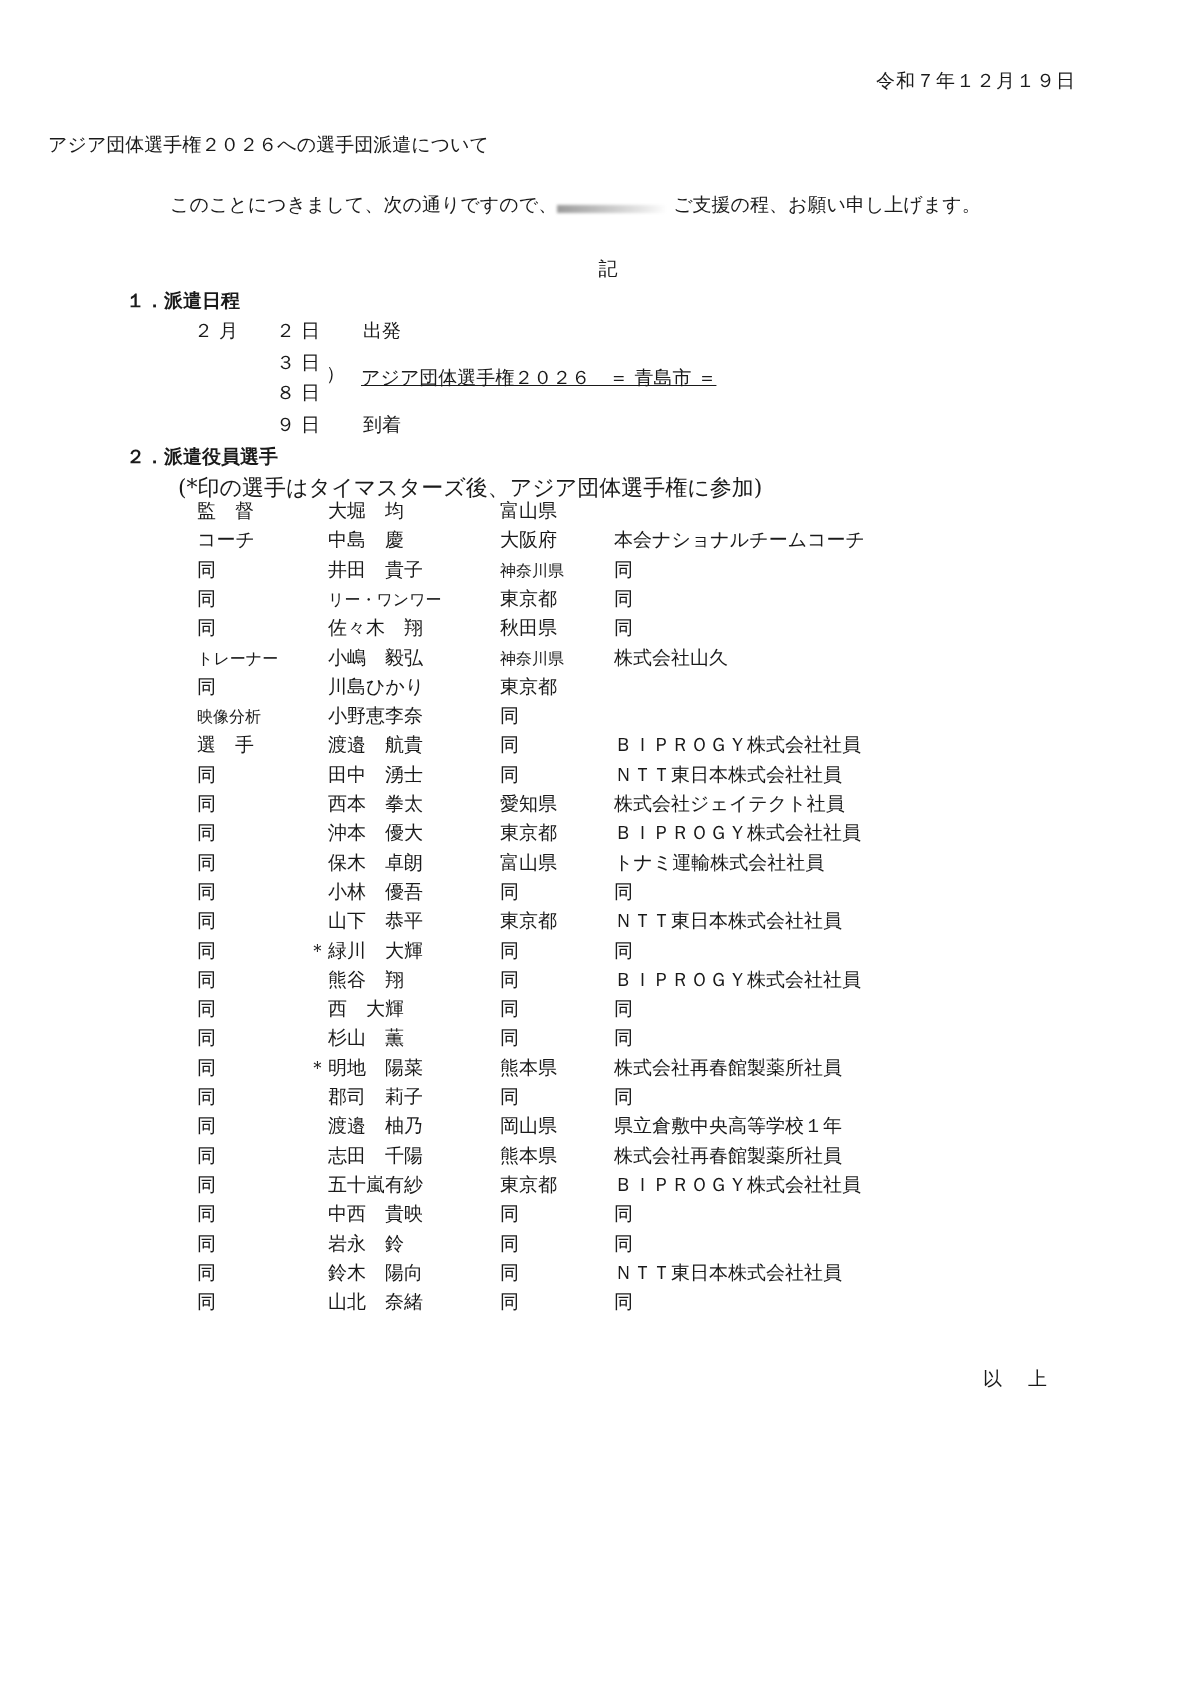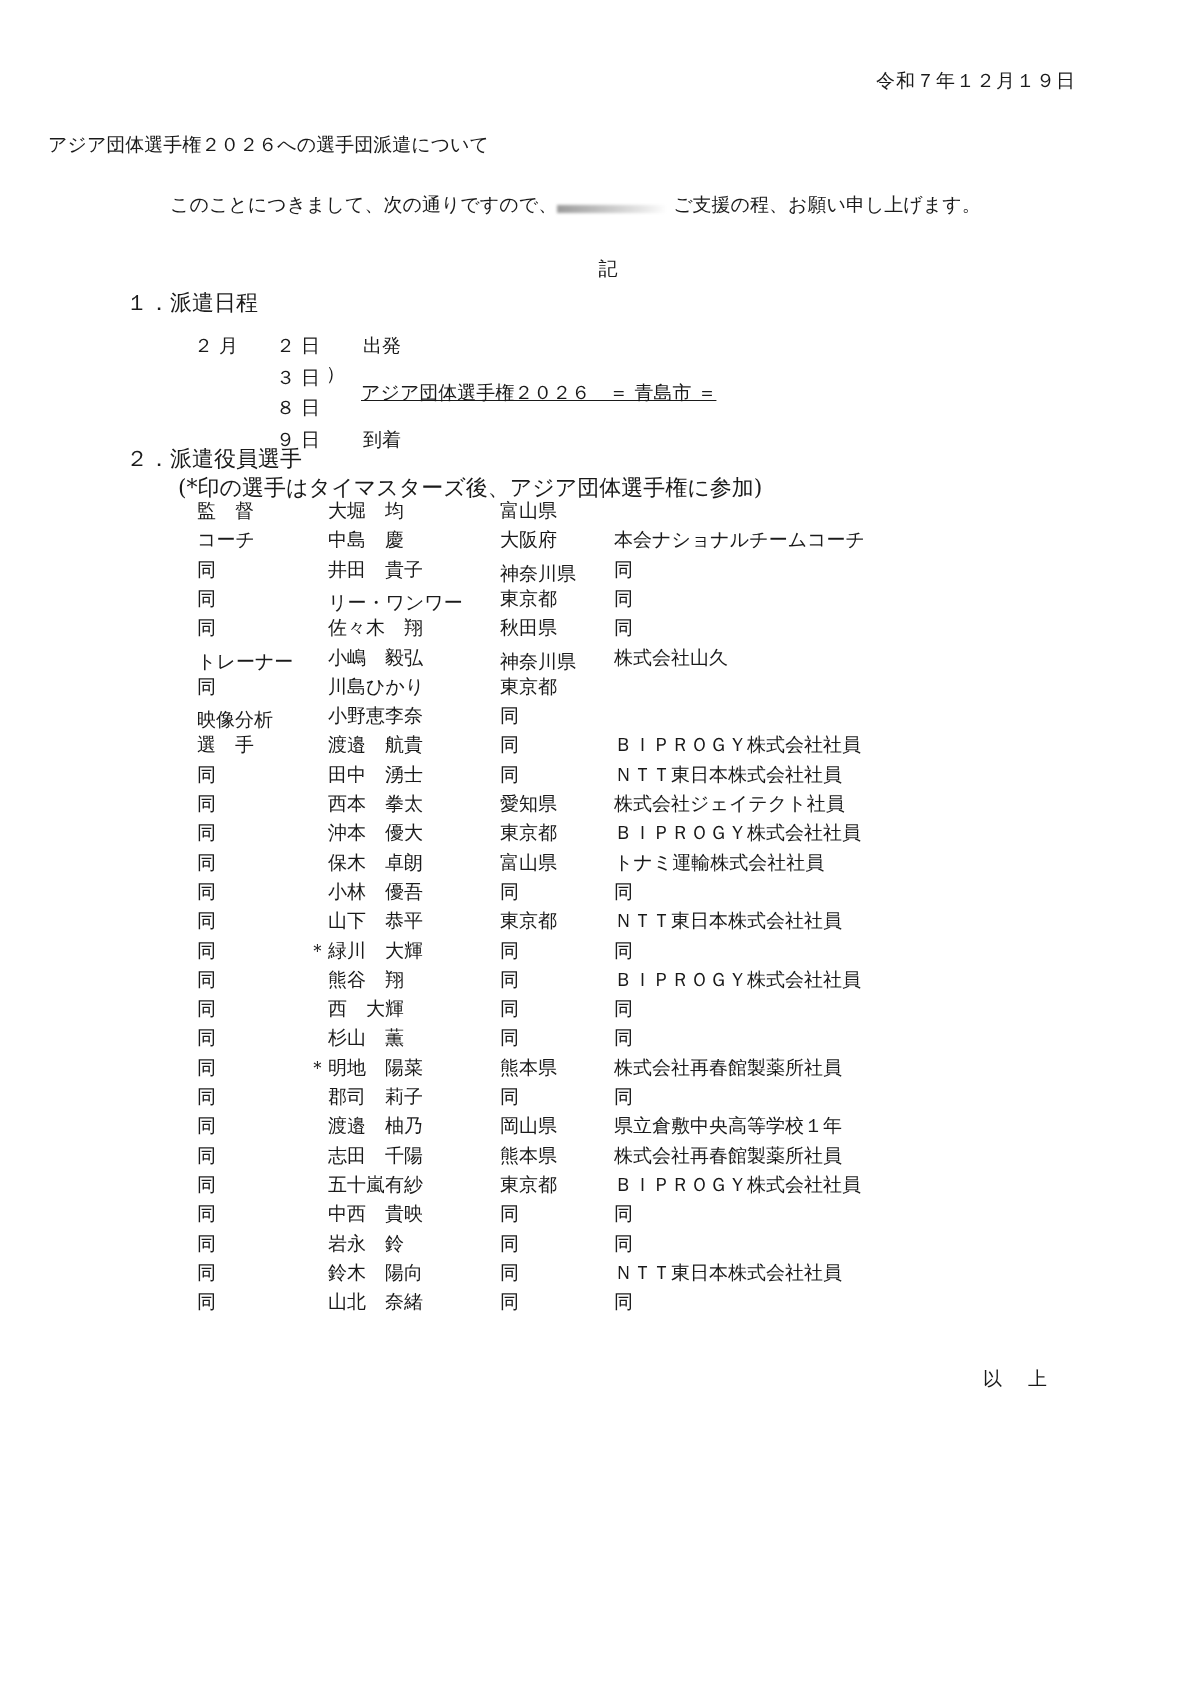--- a/index.html
+++ b/index.html
@@ -11,32 +11,32 @@
   .page { position: absolute; left: 8px; top: 0; width: 1190px; height: 1684px; }
   .date { position: absolute; top: 68px; right: 122px; font-size: 19px; letter-spacing: 1px; }
   .title { position: absolute; top: 132px; left: 0; width: 1190px; font-size: 19px; padding-left: 40px; }
   .intro { position: absolute; top: 192px; left: 162px; font-size: 19px; white-space: nowrap; }
   .intro .blur {
     display: inline-block; width: 110px; height: 8px; vertical-align: -2px;
     background: linear-gradient(to right, #9a9a9a, #e8e8e8 80%, #ffffff);
     filter: blur(1.5px); margin: 0 6px 0 0;
   }
   .ki { position: absolute; top: 256px; left: 0; width: 1190px; text-align: center; font-size: 19px; padding-left: 10px; box-sizing: border-box; }
-  .section-head { position: absolute; left: 118px; font-size: 22px; }
-  .sched-row { position: absolute; font-size: 19px; white-space: nowrap; margin-top: 15px; }
+  .section-head { position: absolute; left: 118px; font-size: 19px; font-weight: bold; }
+  .sched-row { position: absolute; font-size: 19px; white-space: nowrap; }
   .note { position: absolute; top: 473px; left: 170px; font-size: 22px; white-space: nowrap; }
   .roster { position: absolute; top: 498px; left: 0; width: 1190px; }
   .row { position: absolute; left: 0; height: 29px; width: 1190px; font-size: 19px; white-space: nowrap; }
   .row span { position: absolute; top: 0; }
   .c-role { left: 189px; }
   .c-star { left: 300px; }
   .c-name { left: 320px; }
   .c-pref { left: 492px; }
   .c-aff { left: 606px; }
-  .small { font-size: 19px; top: 4px !important; font-family: Liberation Mono, monospace; }
+  .small { font-size: 16px; top: 4px !important; font-family: Liberation Mono, monospace; }
   .owari { position: absolute; top: 1366px; left: 975px; font-size: 19px; letter-spacing: 26px; }
   .bracket { position: absolute; top: 361px; left: 318px; font-size: 19px; }
 </style>
 </head>
 <body>
 
 <div class="page">
 
   <div class="date">令和７年１２月１９日</div>
   <div class="title">アジア団体選手権２０２６への選手団派遣について</div>

